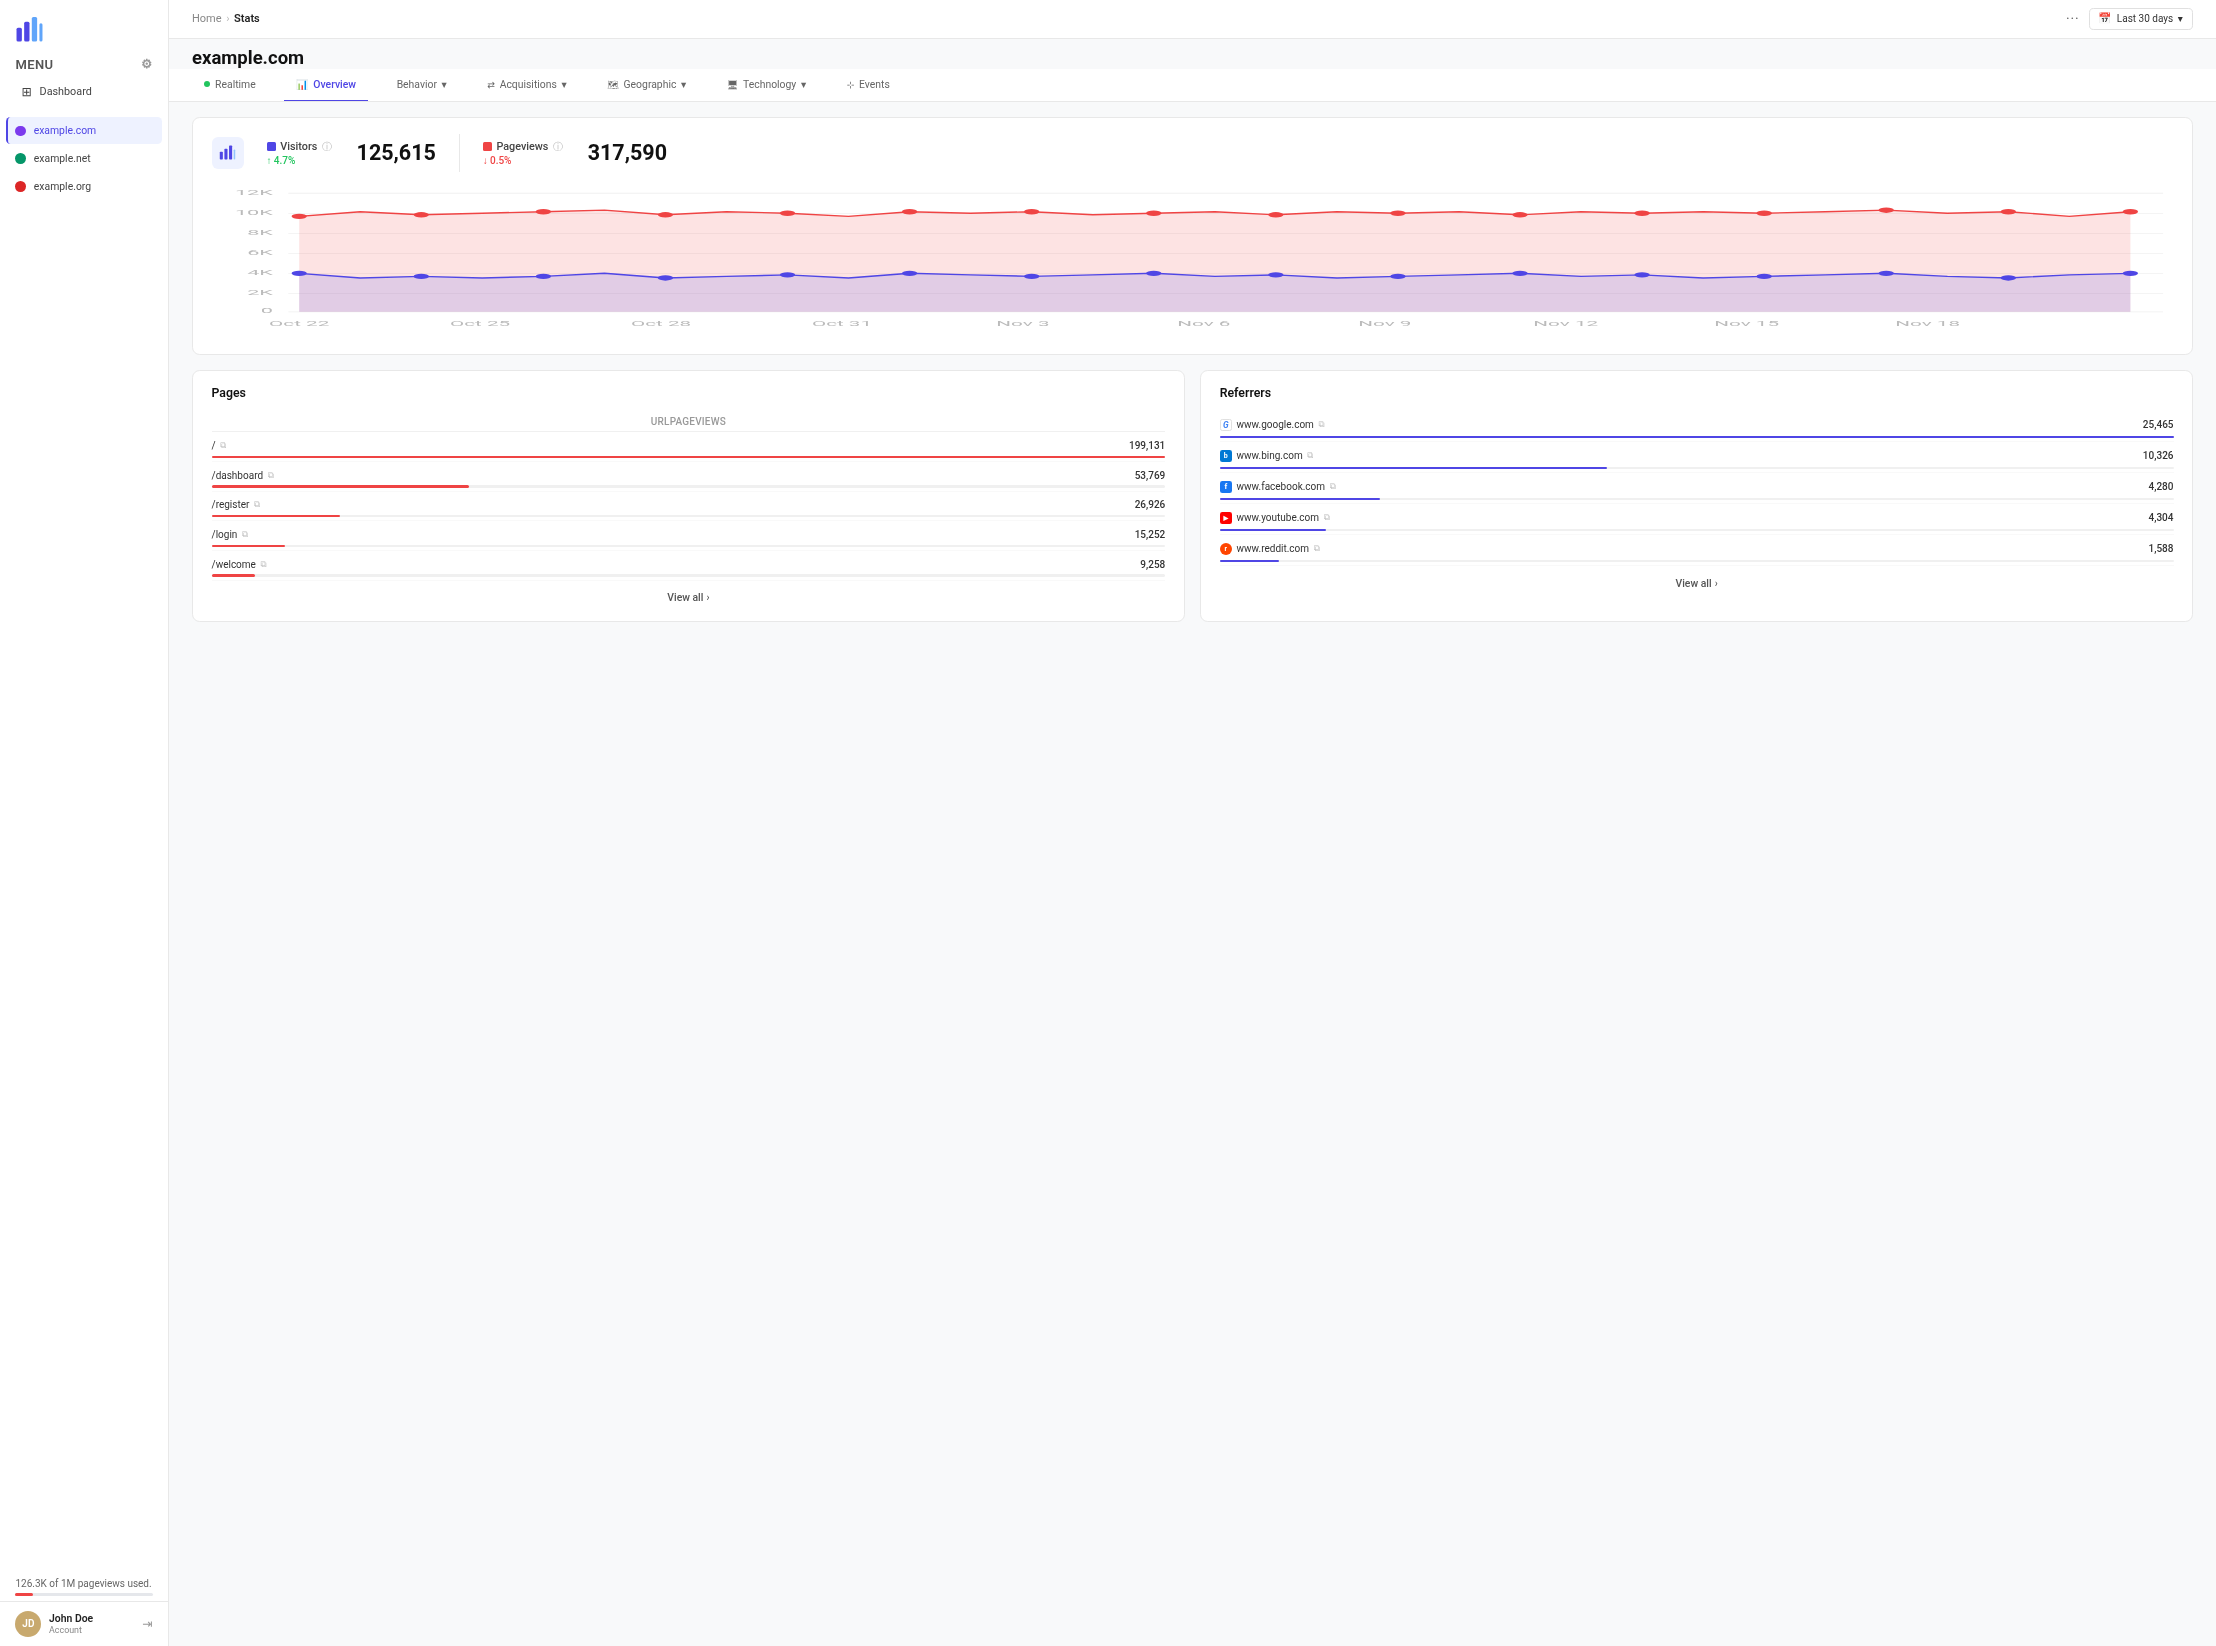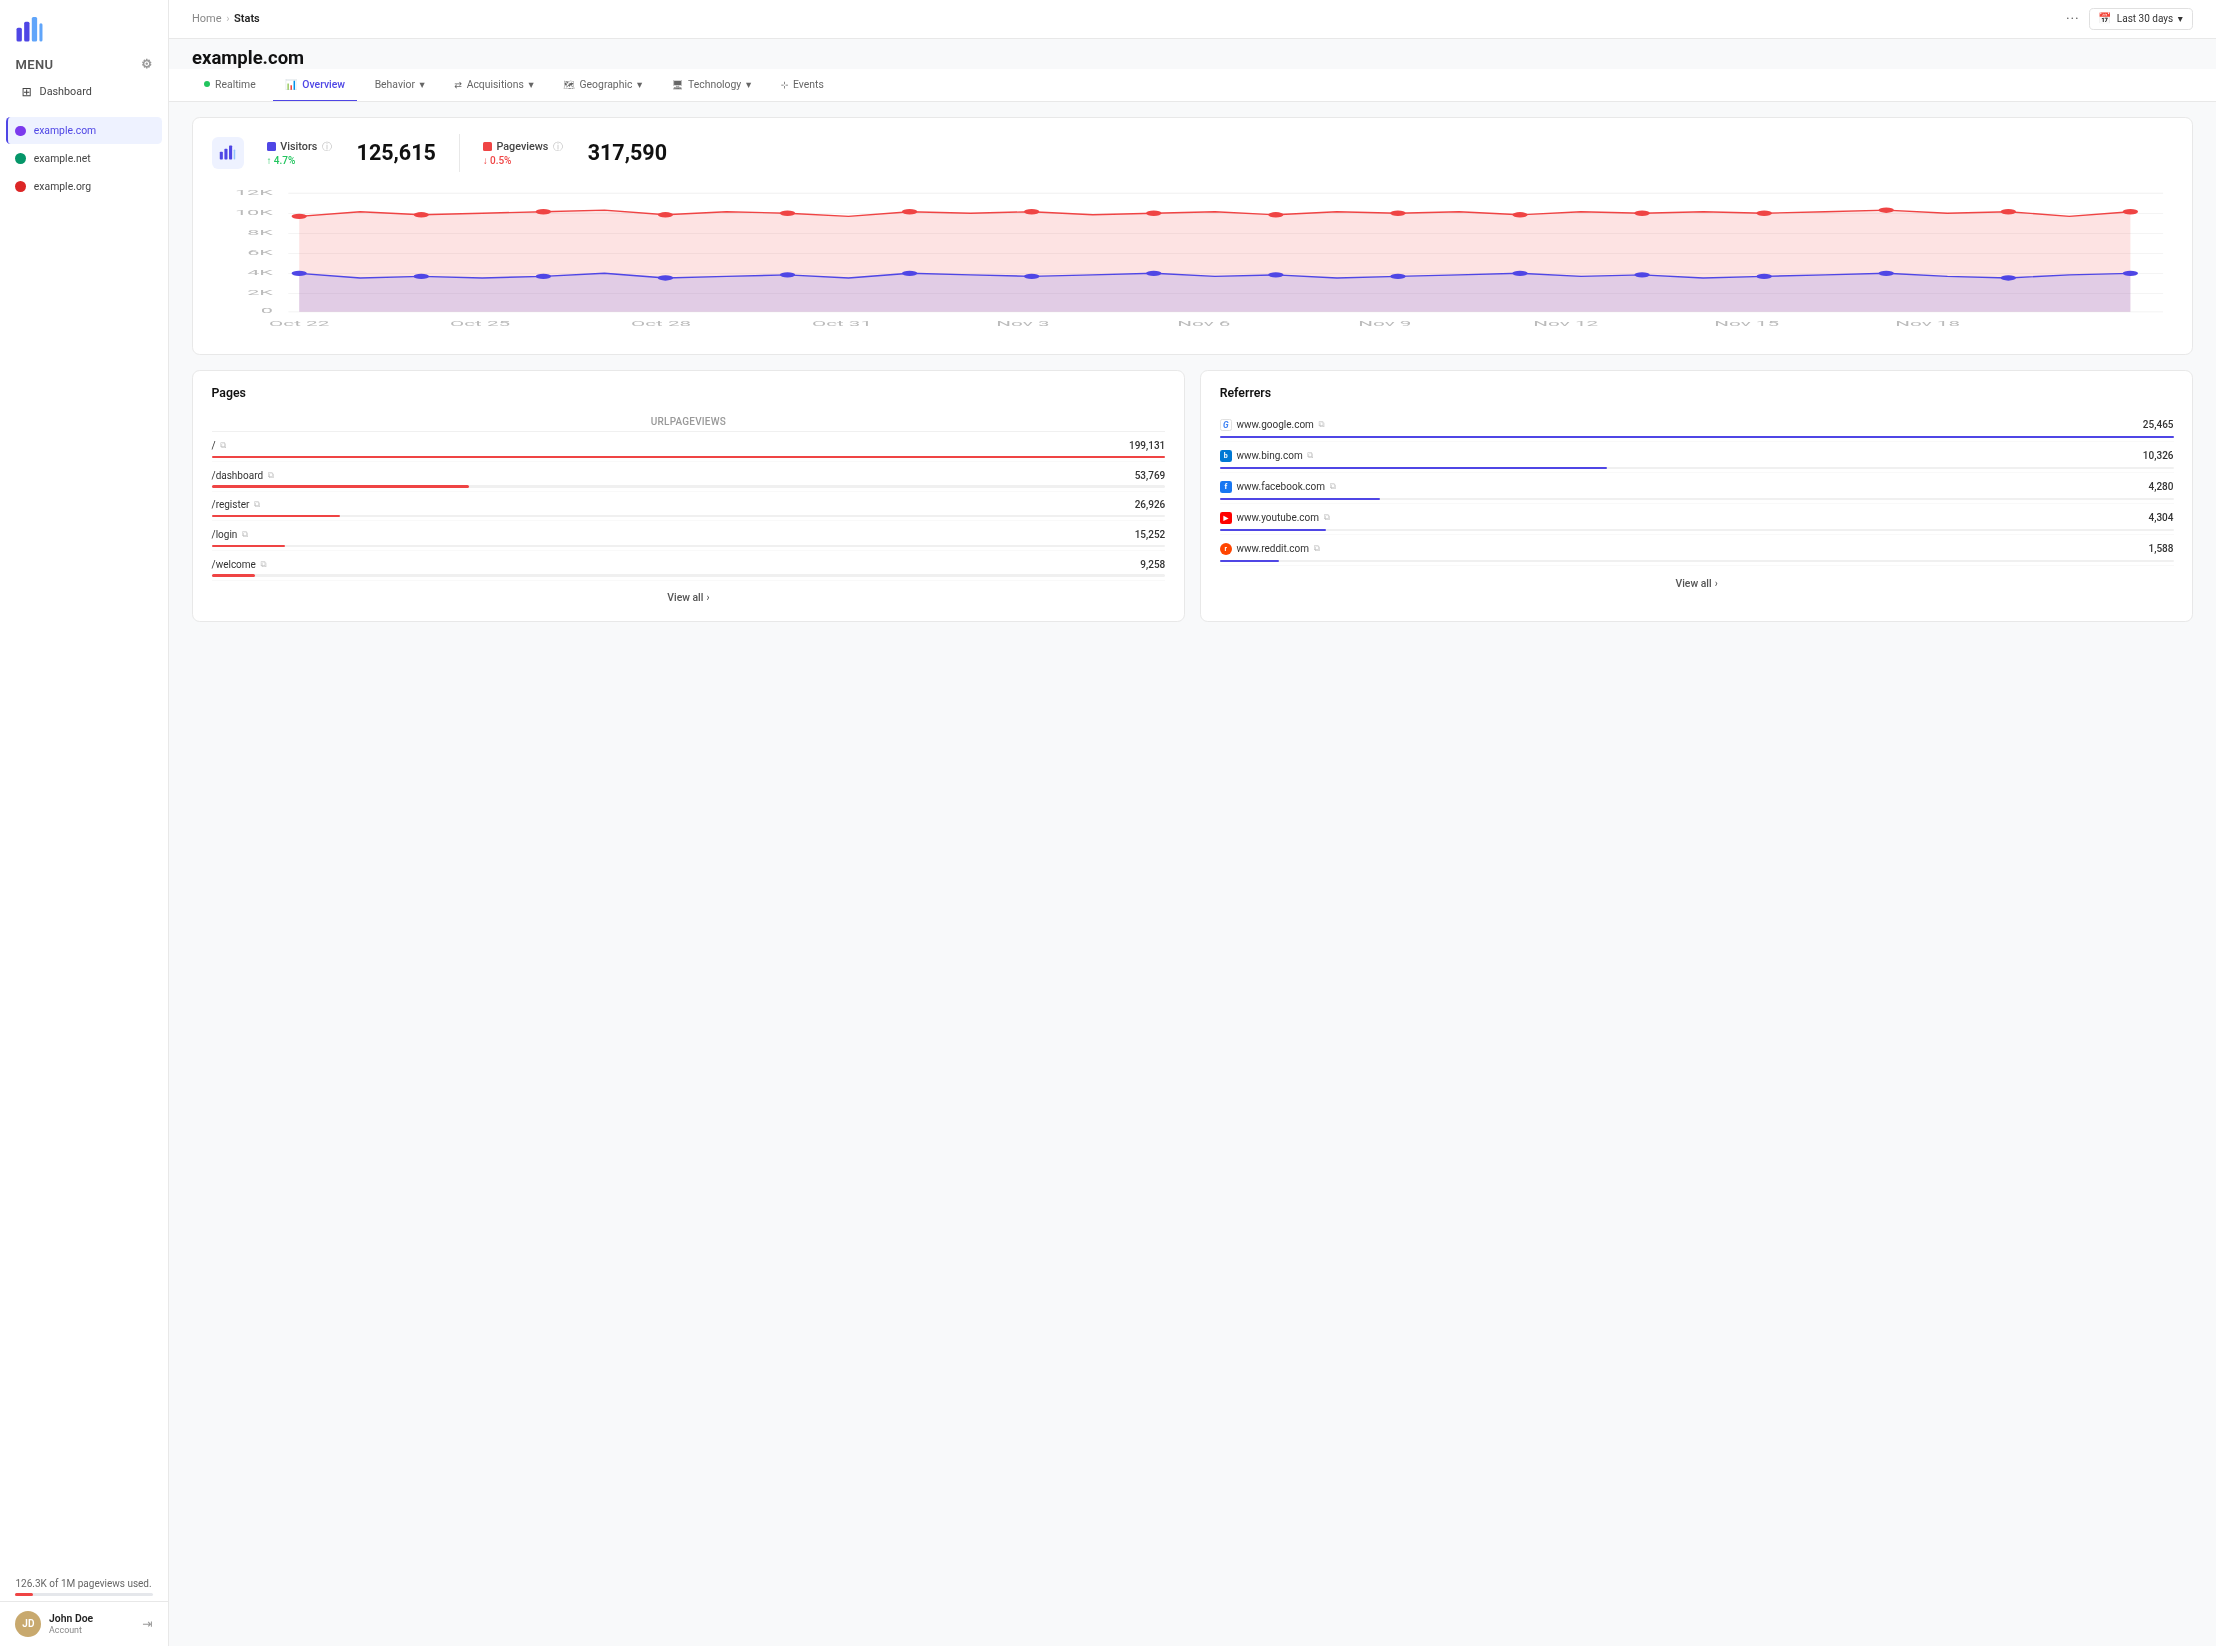--- a/index.html
+++ b/index.html
@@ -128,21 +128,21 @@
       background: #fff;
     }
     .cal-icon { font-size: 10.8px; color: #555; }
 
     
     #tabs-bar {
       background: #fff;
       padding: 0 23px;
       border-bottom: 0.8px solid #e8e8e8;
       display: flex;
-      gap: 5px;
+      gap: 16px;
       flex-shrink: 0;
     }
     .tab-item {
       padding: 9.2px 12.3px;
       cursor: pointer;
       font-size: 10.4px;
       color: #666;
       border-bottom: 1.5px solid transparent;
       display: flex;
       align-items: center;

